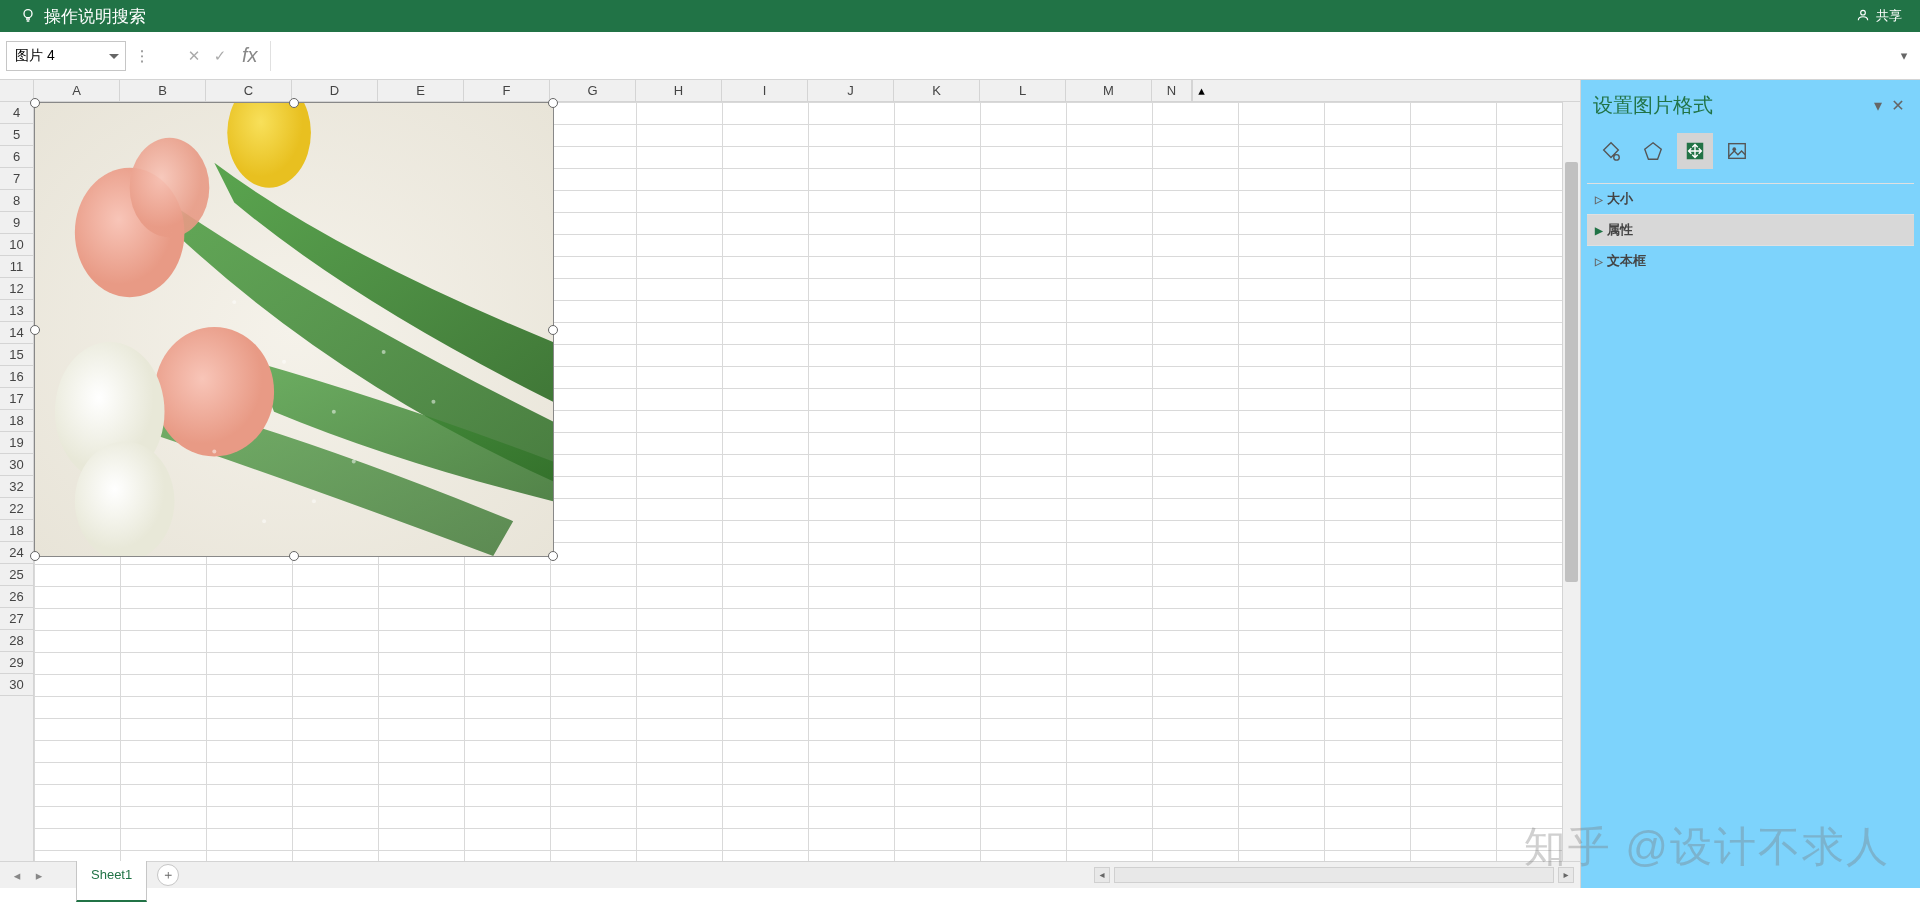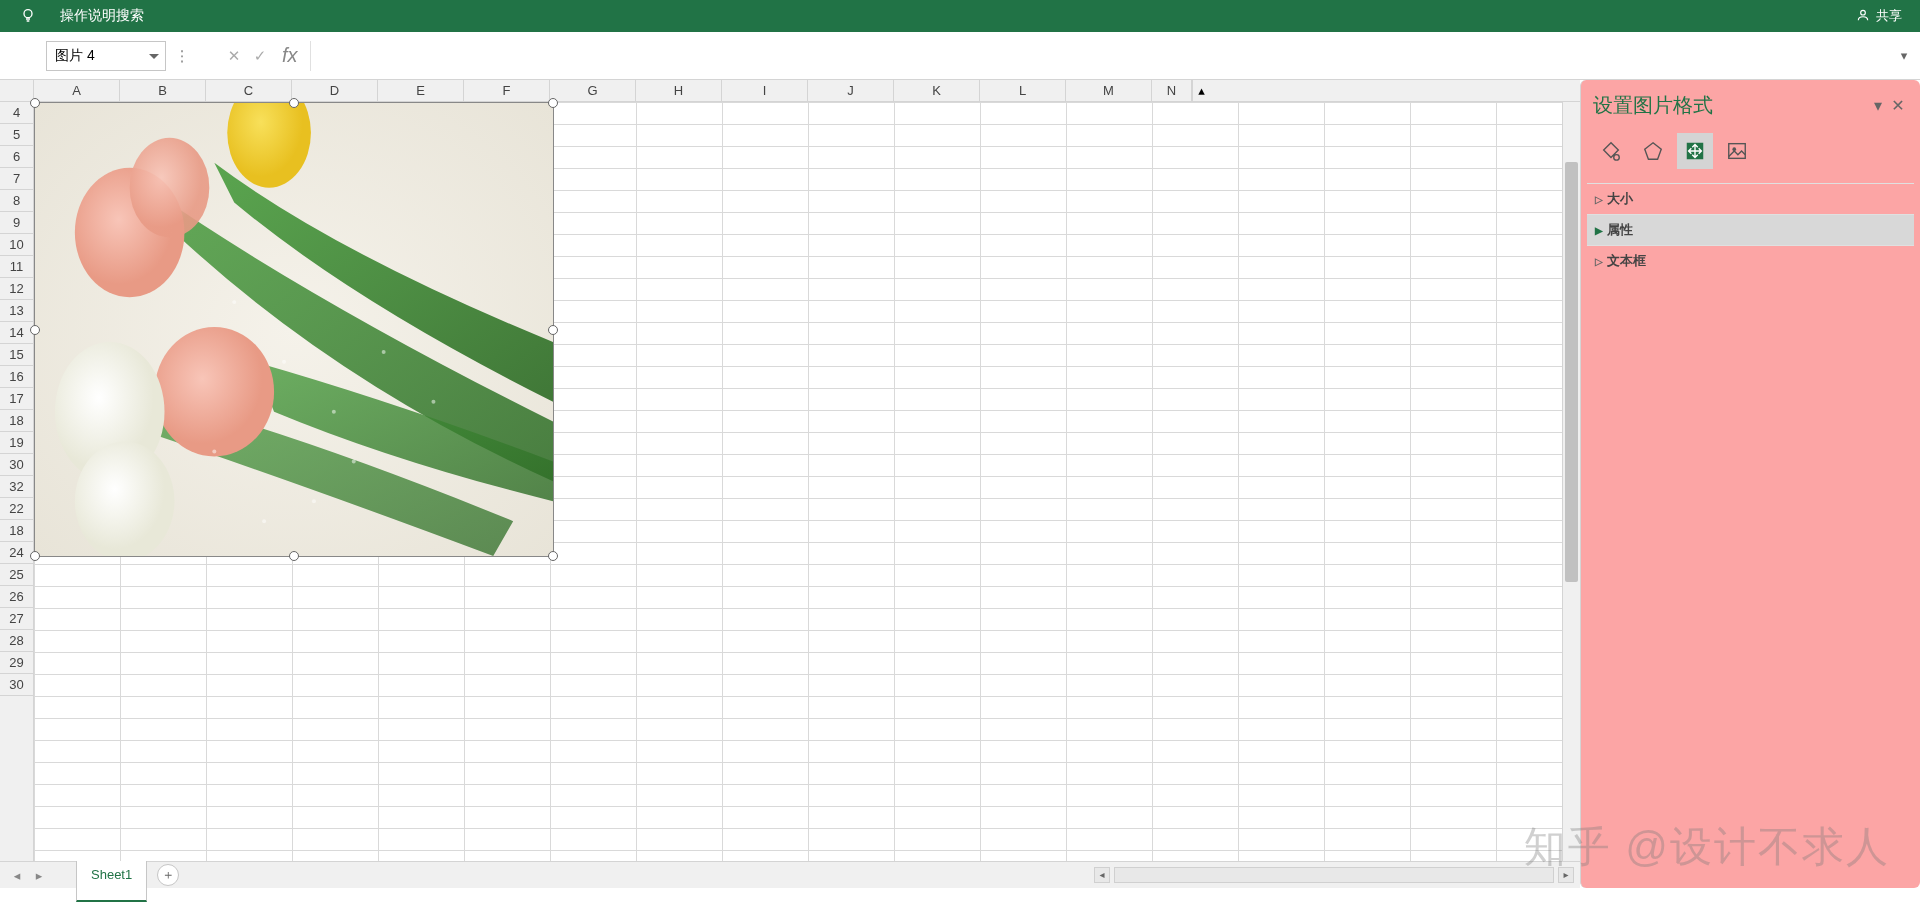--- a/index.html
+++ b/index.html
@@ -3,40 +3,40 @@
 <meta charset="utf-8">
 <style>
 * { margin: 0; padding: 0; box-sizing: border-box; font-family: "Microsoft YaHei", sans-serif; }
 body { width: 1920px; height: 915px; overflow: hidden; background: #fff; position: relative; font-size: 13px; }
 
 
 .ribbon { height: 32px; background: #217346; display: flex; align-items: center; color: #fff; }
 .ribbon-tabs { display: flex; height: 100%; }
 .ribbon-tab { padding: 0 16px; display: flex; align-items: center; cursor: pointer; font-size: 14px; }
 .ribbon-tab.active { background: #0e5c38; }
-.ribbon-tell { margin-left: 20px; display: flex; align-items: flex-start; gap: 24px; font-size: 14px; }
+.ribbon-tell { margin-left: 20px; display: flex; align-items: flex-end; gap: 8px; font-size: 17px; }
 .ribbon-share { margin-left: auto; margin-right: 18px; display: flex; align-items: center; gap: 6px; font-size: 13px; }
 .bulb-icon svg { width: 16px; height: 16px; }
 .share-icon svg { width: 14px; height: 14px; }
 
 
 .formula-row { height: 48px; border-bottom: 1px solid #d4d4d4; display: flex; align-items: center; padding: 8px 6px; gap: 6px; }
-.name-box { width: 120px; height: 30px; border: 1px solid #c6c6c6; display: flex; align-items: center; padding: 0 8px; font-size: 14px; position: relative; background: #fff; margin-left: 40px; }
+.name-box { width: 120px; height: 30px; border: 1px solid #c6c6c6; display: flex; align-items: center; padding: 0 8px; font-size: 14px; position: relative; background: #fff; }
 .name-box::after { content: ""; position: absolute; right: 6px; top: 12px; border: 5px solid transparent; border-top-color: #666; }
 .fx-btn { width: 20px; height: 28px; display: flex; align-items: center; justify-content: center; color: #888; font-size: 15px; }
 .fx-btn.cancel { color: #aaa; }
 .fx-btn.confirm { color: #aaa; }
 .fx-label { font-style: italic; color: #888; font-size: 20px; padding: 0 6px; }
 .formula-input { flex: 1; height: 30px; border-left: 1px solid #e0e0e0; padding: 0 8px; }
 .formula-dd { width: 20px; text-align: center; color: #666; }
 
 
 .main { display: flex; height: 808px; }
 .sheet-area { flex: 1; display: flex; flex-direction: column; position: relative; }
-.side-pane { width: 340px; background: #fca5a5; border-left: 1px solid #d4d4d4; display: flex; flex-direction: column; border-radius: 6px; }
+.side-pane { width: 340px; background: #7dd3fc; border-left: 1px solid #d4d4d4; display: flex; flex-direction: column; }
 
 
 .col-hdr-row { display: flex; height: 22px; border-bottom: 1px solid #d4d4d4; background: #f0f0f0; }
 .corner { width: 34px; border-right: 1px solid #d4d4d4; background: #f0f0f0; }
 .col-hdr { flex: 0 0 86px; border-right: 1px solid #d4d4d4; text-align: center; line-height: 22px; color: #444; font-size: 13px; }
 .vscroll-top { width: 18px; background: #f0f0f0; border-left: 1px solid #d4d4d4; display:flex; align-items:center; justify-content:center; }
 
 
 .grid-body { display: flex; flex: 1; position: relative; }
 .row-hdrs { width: 34px; background: #f0f0f0; border-right: 1px solid #d4d4d4; }

